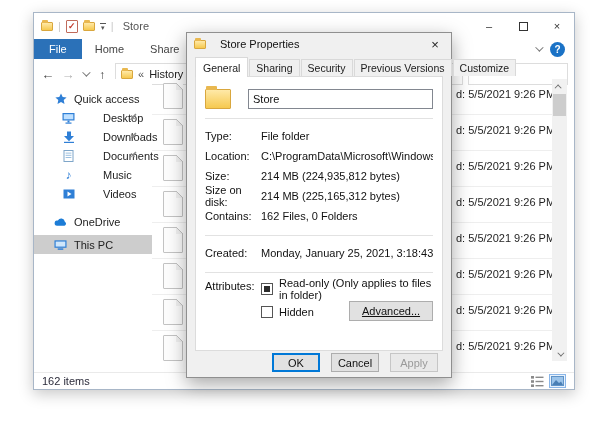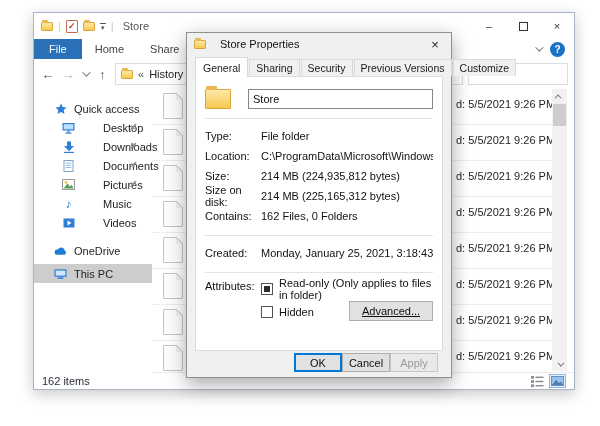--- a/index.html
+++ b/index.html
@@ -41,21 +41,21 @@
   
   .addressbar { position:absolute; left:0; top:46px; right:0; height:30px; display:flex; align-items:center; padding:0 6px; gap:5px; background:#fff; }
   .navg { color:#444; font-size:13px; width:17px; text-align:center; }
   .navg.dis { color:#b0b0b0; }
   .navg.small { font-size:9px; color:#888; width:10px; }
   .addr-box { flex:0 0 348px; height:22px; border:1px solid #ddd; background:#fff; display:flex; align-items:center; gap:5px; padding:0 5px; overflow:hidden; white-space:nowrap; }
   .search-box { flex:0 0 100px; height:22px; border:1px solid #ddd; background:#fff; }
   .crumb-sep { color:#555; }
 
   
-  .main { position:absolute; left:0; top:76px; right:0; height:284px; overflow:hidden;text-align:center; }
+  .main { position:absolute; left:0; top:66px; right:0; height:284px; overflow:hidden;text-align:center; }
   .sidebar { position:absolute; left:0; top:0; width:118px; bottom:0; padding-top:10px; background:#fff; z-index:2;}
   .sbitem { height:19px; display:flex; align-items:center; gap:7px; padding-left:20px; position:relative; white-space:nowrap; }
   .sbitem.child { padding-left:28px;gap:28px; }
   .sbitem.gap { margin-top:9px; }
   .sbitem.gap-sm { margin-top:4px; }
   .sbitem.selected { background:#cdcdcd; }
   .sbicon { width:13px; height:13px; flex:0 0 auto; display:flex; align-items:center; justify-content:center; }
   .pin { position:absolute; right:14px; top:4px; width:10px; height:10px; }
   .note { color:#2f7fd6; font-size:12px; }
 
@@ -94,21 +94,21 @@
   .fieldrow { display:flex; height:20px; align-items:center; }
   .flabel { width:56px; flex:0 0 auto; color:#111; }
   .fvalue { flex:1; white-space:nowrap; overflow:hidden; color:#111; }
   .attr-row { display:flex; }
   .attr-col { flex:1; }
   .cbrow { display:flex; align-items:center; gap:6px; height:18px; position:relative; }
   .cbrow + .cbrow { margin-top:5px; }
   .checkbox { width:12px; height:12px; border:1px solid #555; background:#fff; position:relative; flex:0 0 auto; }
   .checkbox.indet::before { content:""; position:absolute; left:2px; top:2px; right:2px; bottom:2px; background:#2b2b2b; }
   .adv-btn { position:absolute; right:0; top:-2px; width:84px; height:20px; background:#e1e1e1; border:1px solid #adadad; font-family:"Liberation Sans",sans-serif; font-size:11px; color:#111;text-decoration:underline; }
-  .dlg-footer { position:absolute; right:13px; bottom:5px; display:flex; }
+  .dlg-footer { position:absolute; right:13px; bottom:5px; display:flex; gap:11px; }
   .dbtn { width:48px; height:19px; background:#e1e1e1; border:1px solid #adadad; font-family:"Liberation Sans",sans-serif; font-size:11px; color:#111; }
   .dbtn.default { border:1px solid #0078d7; box-shadow:inset 0 0 0 1px #0078d7; }
   .dbtn.disabled { color:#9a9a9a; border-color:#c6c6c6; background:#e9e9e9; }
 </style>
 </head>
 <body>
 
 <div id="explorer">
 
   <div class="titlebar">
@@ -211,39 +211,20 @@
       <div class="sbitem child">
         <span class="sbicon">
           <svg width="11" height="12" viewBox="0 0 11 12">
               <rect x="1" y="0.5" width="9" height="11" fill="#fff" stroke="#7fa6c9"></rect>
               <rect x="2.6" y="2.6" width="5.8" height="1" fill="#9cc0e0"></rect>
               <rect x="2.6" y="4.8" width="5.8" height="1" fill="#9cc0e0"></rect>
               <rect x="2.6" y="7" width="5.8" height="1" fill="#9cc0e0"></rect>
             </svg>
         </span>
         <span>Documents</span>
-        <span class="pin">
-          <svg width="10" height="10" viewBox="0 0 12 12">
-              <g transform="rotate(45 6 6)" fill="#8a8a8a">
-                <rect x="5" y="1" width="2" height="5"></rect>
-                <rect x="3" y="5.6" width="6" height="1.6"></rect>
-                <rect x="5.5" y="7.4" width="1" height="3.4"></rect>
-              </g>
-            </svg>
-        </span>
-      </div>
-      <div class="sbitem child">
-        <span class="sbicon">
-          <svg width="13" height="11" viewBox="0 0 13 11">
-              <rect x="0.5" y="0.5" width="12" height="10" fill="#fff" stroke="#9a9a9a"></rect>
-              <circle cx="4" cy="3.4" r="1.3" fill="#f0c02e"></circle>
-              <polygon points="1.5,9.5 5.5,4.5 8,7.5 9.8,5.8 11.5,9.5" fill="#5aa05a"></polygon>
-            </svg>
-        </span>
-        <span>Pictures</span>
         <span class="pin">
           <svg width="10" height="10" viewBox="0 0 12 12">
               <g transform="rotate(45 6 6)" fill="#8a8a8a">
                 <rect x="5" y="1" width="2" height="5"></rect>
                 <rect x="3" y="5.6" width="6" height="1.6"></rect>
                 <rect x="5.5" y="7.4" width="1" height="3.4"></rect>
               </g>
             </svg>
         </span>
       </div>

